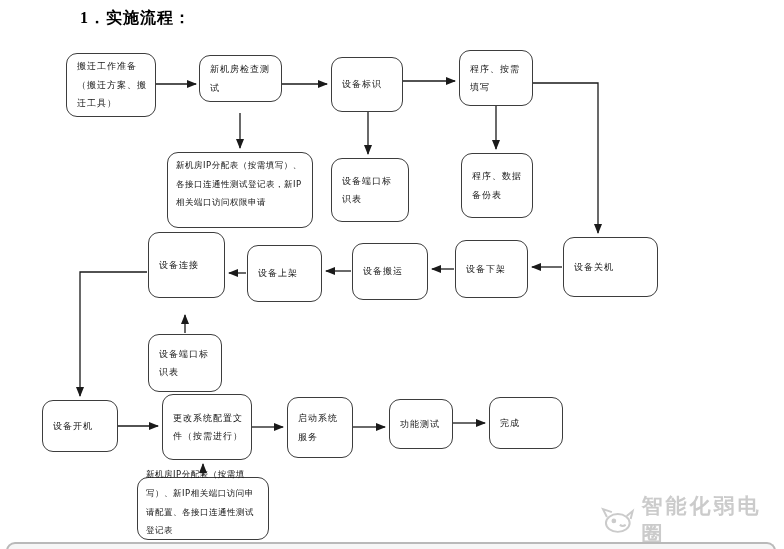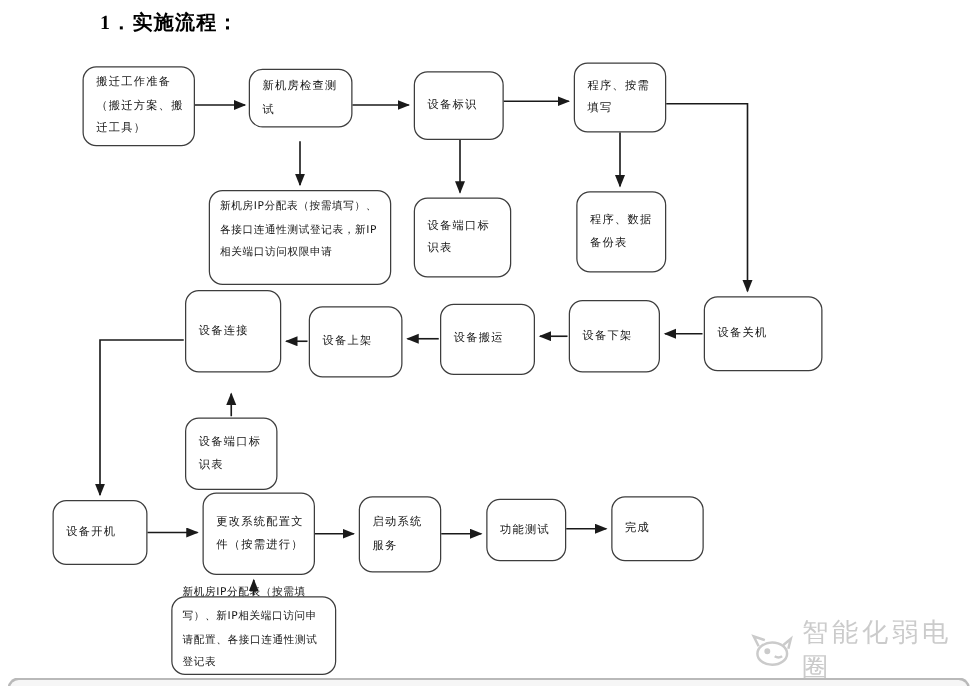--- a/index.html
+++ b/index.html
@@ -32,21 +32,21 @@
     padding:3px 7px 3px 10px;
     text-align:left;
     word-break:break-all;
   }
   .node.small{font-size:8.5px;line-height:2.2;letter-spacing:0.5px;padding:2px 6px 14px 8px;}
   svg.wires{position:absolute;left:0;top:0;pointer-events:none;}
   .watermark{
     position:absolute;left:600px;top:492px;
     display:flex;align-items:center;gap:6px;
     color:#cbcbcb;
-    font-size:21px;font-weight:normal;letter-spacing:3px;
+    font-size:21px;font-weight:bold;letter-spacing:3px;
     text-shadow:1px 1px 0 #ffffff;
     user-select:none;
   }
   .bottom-rule{
     position:absolute;left:6px;top:542px;width:770px;height:12px;
     box-sizing:border-box;
     border:2px solid #b9b9b9;border-bottom:none;
     border-radius:9px 9px 0 0;
     background:#f6f6f6;
   }

